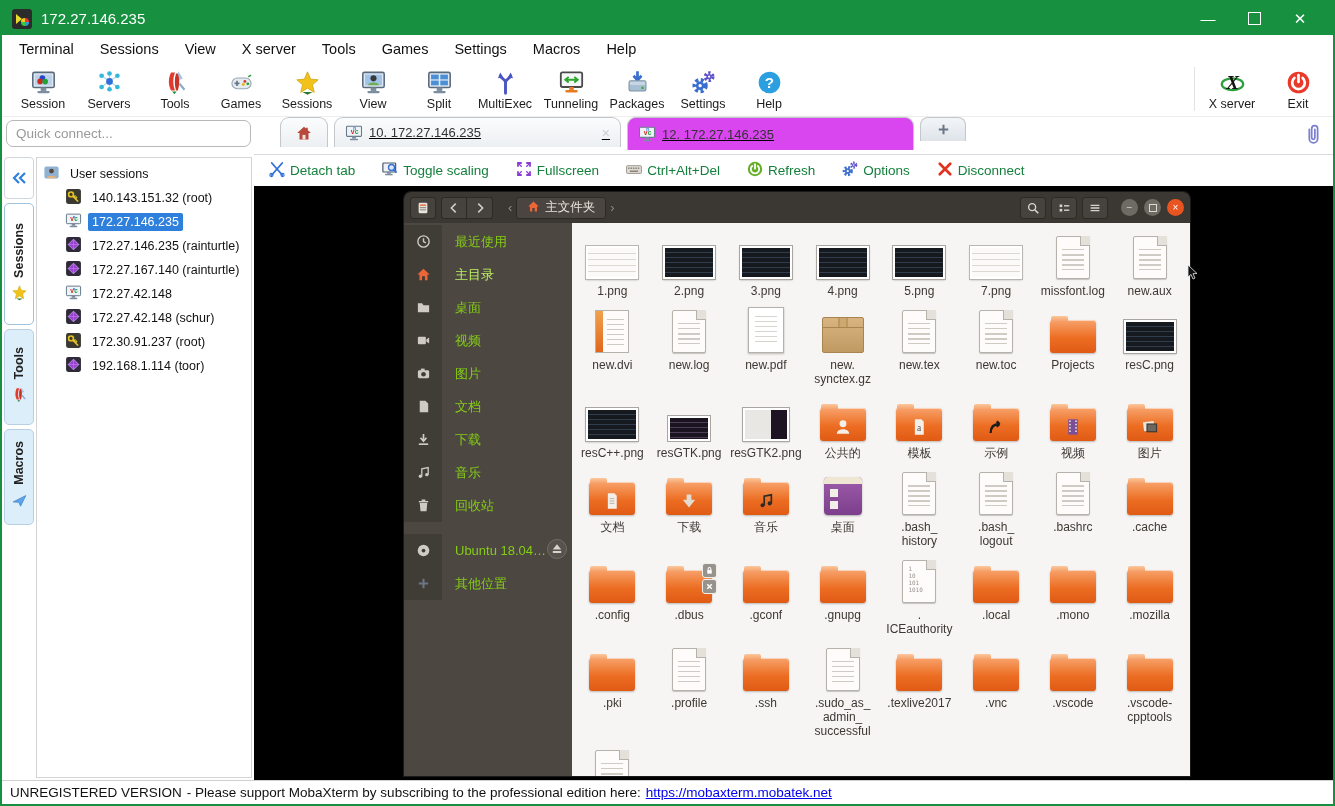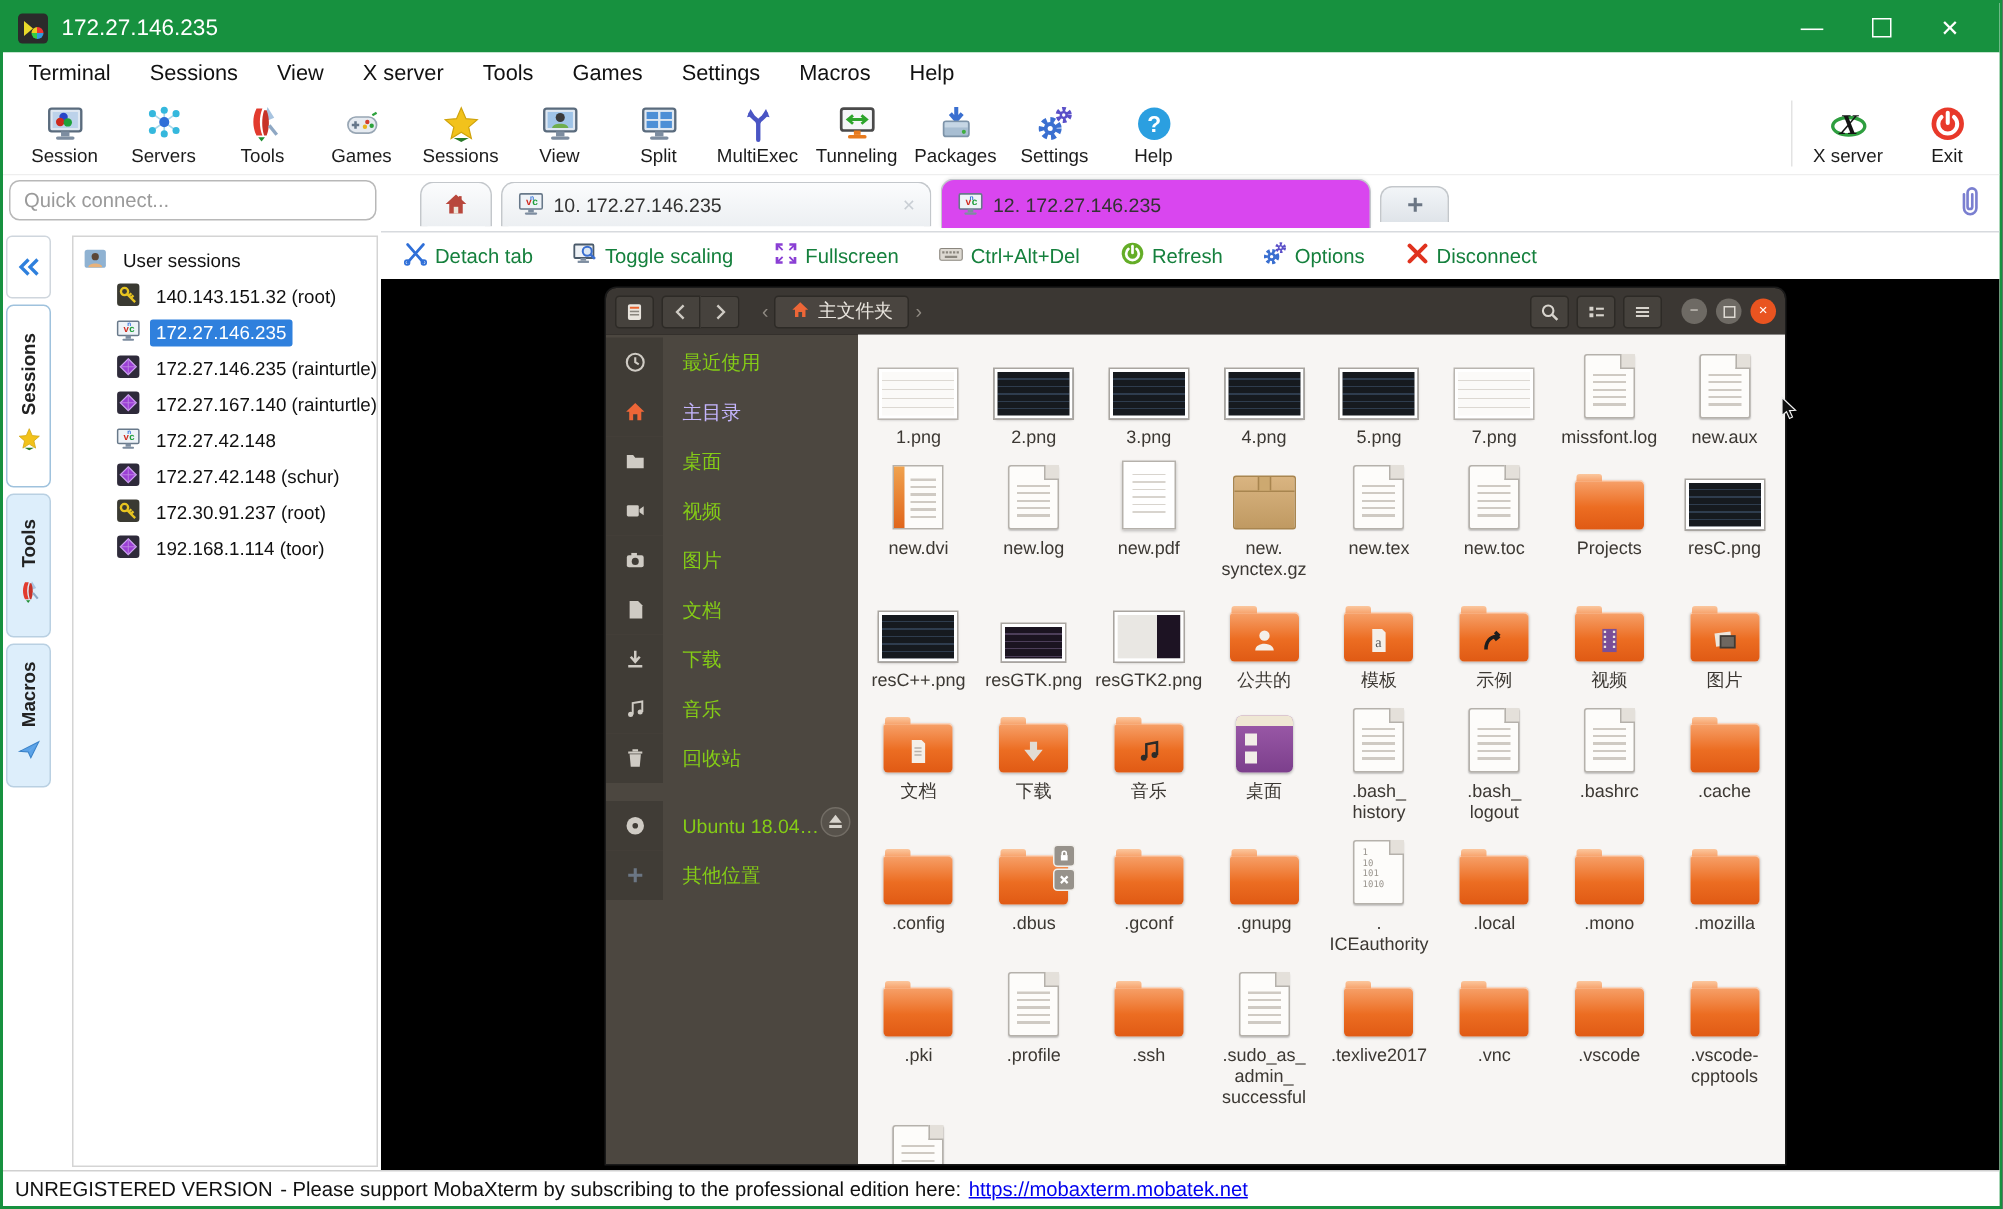--- a/index.html
+++ b/index.html
@@ -32,21 +32,21 @@
   .tbitem .ticon svg { width:27px; height:27px; }
   .tbitem .tlabel { font-size:12.5px; color:#1c1c1c; }
   .tbspacer { flex:1; }
   .tbdivider { width:1px; height:44px; background:#e3e3e3; margin:2px 4px 0; }
 
   
   .connectrow { height:38px; display:flex; align-items:flex-start; flex:0 0 auto; background:#fff; }
   .quickwrap { width:252px; padding:3px 3px 0 4px; flex:0 0 auto; }
   .quickinput { width:100%; height:27px; border:1px solid #b8b8b8; border-radius:7px; padding:0 9px; font-size:13.5px; color:#b91c1c; outline:none; }
   .quickinput::placeholder { color:#9a9a9a; }
-  .tabstrip { flex:1; display:flex; align-items:center; height:38px; padding-left:26px; position:relative; border-bottom:1px solid #d7dade; }
+  .tabstrip { flex:1; display:flex; align-items:flex-start; height:38px; padding-left:26px; position:relative; border-bottom:1px solid #d7dade;text-decoration:underline; }
   .tab { height:30px; display:flex; align-items:center; gap:6px; padding:0 10px;
          background:linear-gradient(#fbfcfd,#eceff2); border:1px solid #c3c7cb; border-bottom:none;
          border-radius:9px 9px 0 0; margin-right:6px; font-size:13px; color:#333; position:relative; }
   .tab.home { width:48px; justify-content:center; }
   .tab.session { width:287px; }
   .tab.active { background:#d946ef; height:33px; z-index:2; box-shadow:0 -1px 2px rgba(0,0,0,.06); }
   .tab .ticon svg { width:18px; height:18px; display:block; }
   .tab .tabclose { margin-left:auto; color:#c9ced4; font-size:14px; }
   .tab.newtab { width:46px; height:24px; justify-content:center; background:linear-gradient(#f2f5f8,#dfe4e9); border-radius:8px 8px 0 0; }
   .tab.newtab svg { width:15px; height:15px; }
@@ -60,21 +60,21 @@
   .leftdock { width:252px; flex:0 0 auto; display:flex; background:#fff; }
   .vstrip { width:34px; display:flex; flex-direction:column; align-items:center; flex:0 0 auto; }
   .collapsebtn { width:30px; height:42px; border:1px solid #cfd6dd; border-radius:4px; margin-top:2px;
                  display:flex; align-items:center; justify-content:center; background:#fff; }
   .collapsebtn svg { width:18px; height:18px; }
   .vtab { width:30px; border:1px solid #b9d0e2; background:#ddeefb; border-radius:5px; margin-top:4px;
           display:flex; flex-direction:column; align-items:center; justify-content:center; gap:7px; padding:10px 0; }
   .vtab.active { background:#fff; border-color:#9fc2dd; }
   .vtab .vlabel { writing-mode:vertical-rl; transform:rotate(180deg); font-size:12.5px; font-weight:bold; color:#222; }
   .vtab svg { width:17px; height:17px; }
-  .treepanel { flex:1; border:1px solid #d4d4d4; margin:2px 2px 2px 12px; background:#fff; overflow:hidden; padding:4px 2px; }
+  .treepanel { flex:1; border:1px solid #d4d4d4; margin:2px 2px 2px 0; background:#fff; overflow:hidden; padding:4px 2px; }
   .treerow { display:flex; align-items:center; gap:6px; height:24px; font-size:12.5px; color:#111; padding-left:4px; }
   .treerow.child { padding-left:26px; }
   .treerow svg { width:17px; height:17px; flex:0 0 auto; }
   .treerow .tlab { padding:2px 4px; border-radius:2px; white-space:nowrap; }
   .treerow.selected .tlab { background:#2f80dd; color:#fff; }
 
   
   .rightcol { flex:1; display:flex; flex-direction:column; min-width:0; }
   .sessiontools { height:31px; background:#fff; display:flex; align-items:center; gap:26px; padding-left:14px; flex:0 0 auto; }
   .stitem { display:flex; align-items:center; gap:4px; font-size:13.5px; color:#15803d; }
@@ -103,21 +103,21 @@
   .fmcircle { width:17px; height:17px; border-radius:50%; background:#6e6a64; color:#dedad3; font-size:10px;
               display:flex; align-items:center; justify-content:center; }
   .fmcircle.close { background:#e95420; color:#fff; }
   .fmcircle.max:after { content:""; width:6px; height:6px; border:1.4px solid #dedad3; display:block; }
   .fmbody { flex:1; display:flex; min-height:0; }
   .fmsidebar { width:168px; background:#4c4740; display:flex; flex-direction:column; flex:0 0 auto; padding-top:2px; }
   .fmsiderow { display:flex; align-items:center; height:33px; flex:0 0 auto; }
   .fmsiderow .sicon { width:38px; height:33px; background:#403c36; display:flex; align-items:center; justify-content:center; flex:0 0 auto; }
   .fmsiderow .sicon svg { width:15px; height:15px; }
   .fmsiderow .slabel { font-size:13px; color:#84cc16; padding-left:13px; flex:1; white-space:nowrap; }
-  .fmsiderow.active .slabel { color:#c4b5fd; }
+  .fmsiderow.active .slabel { color:#bef264; }
   .fmsiderow .eject { margin-right:8px; }
   .fmsiderow .eject svg { width:22px; height:22px; }
   .fmsiderow.gap { height:12px; }
   .fmcontent { flex:1; background:#f7f5f3; overflow:hidden; padding:6px 2px 0 2px; }
   .filegrid { display:grid; grid-template-columns:repeat(8,1fr); row-gap:5px; }
   .fileitem { display:flex; flex-direction:column; align-items:center; padding-top:4px; }
   .fileicon { height:46px; display:flex; align-items:flex-end; justify-content:center; position:relative; }
   .filelabel { font-size:12px; color:#3c3833; text-align:center; line-height:14px; margin-top:5px; white-space:pre-line; max-width:74px; word-break:break-all; }
 
   

